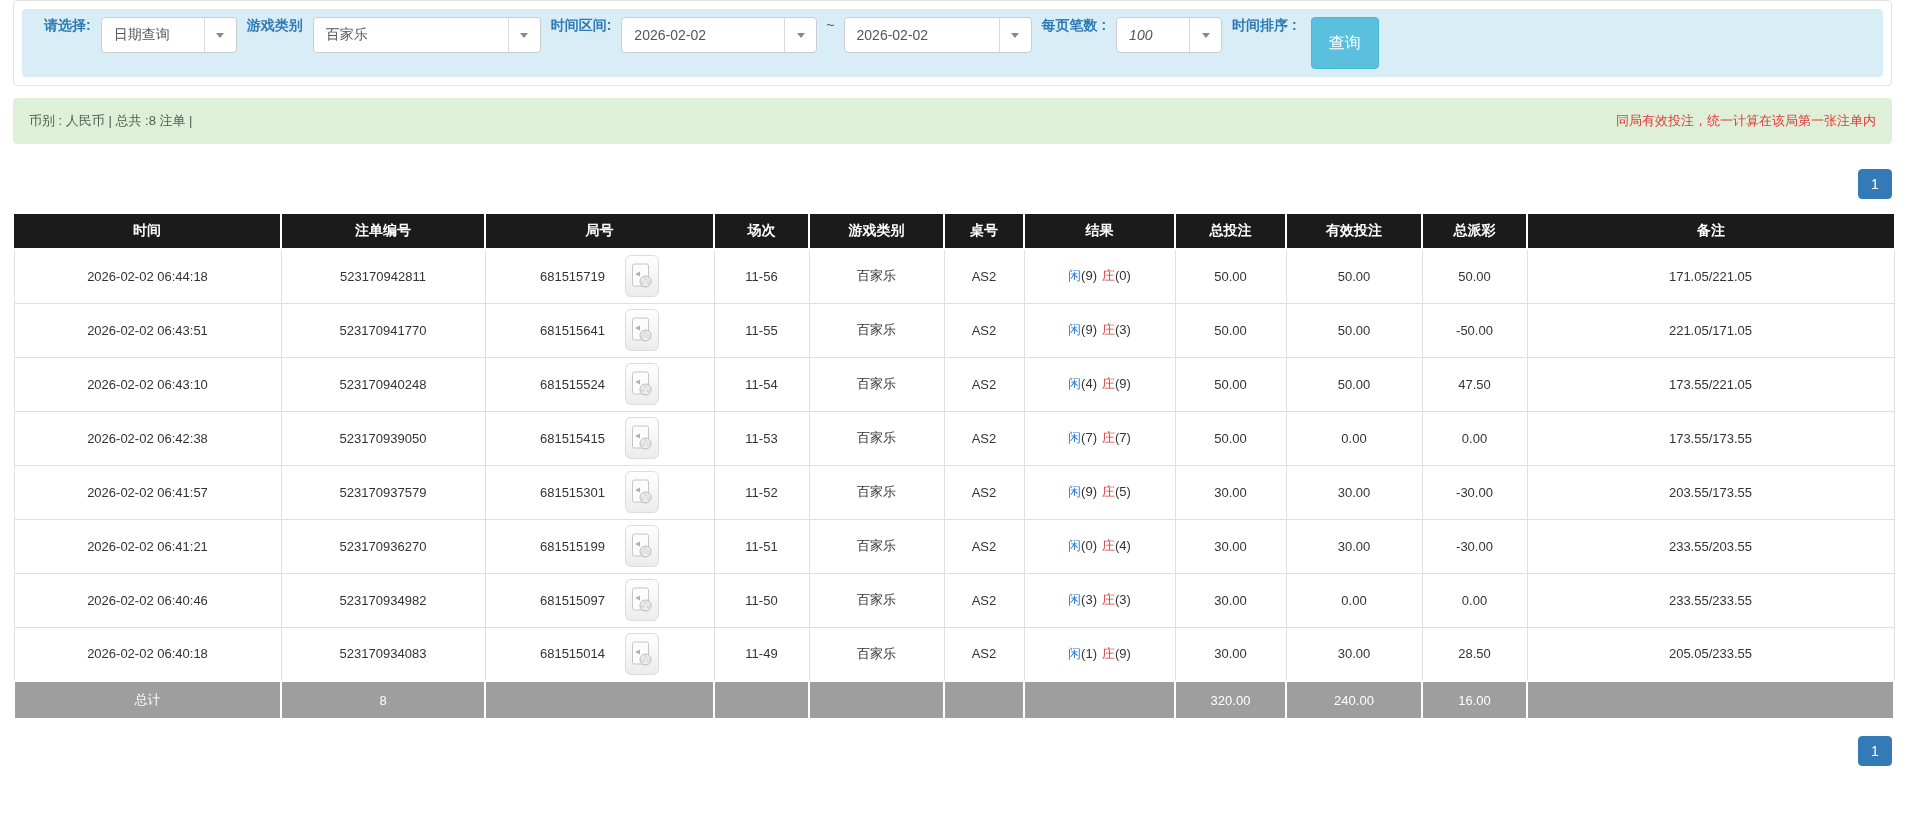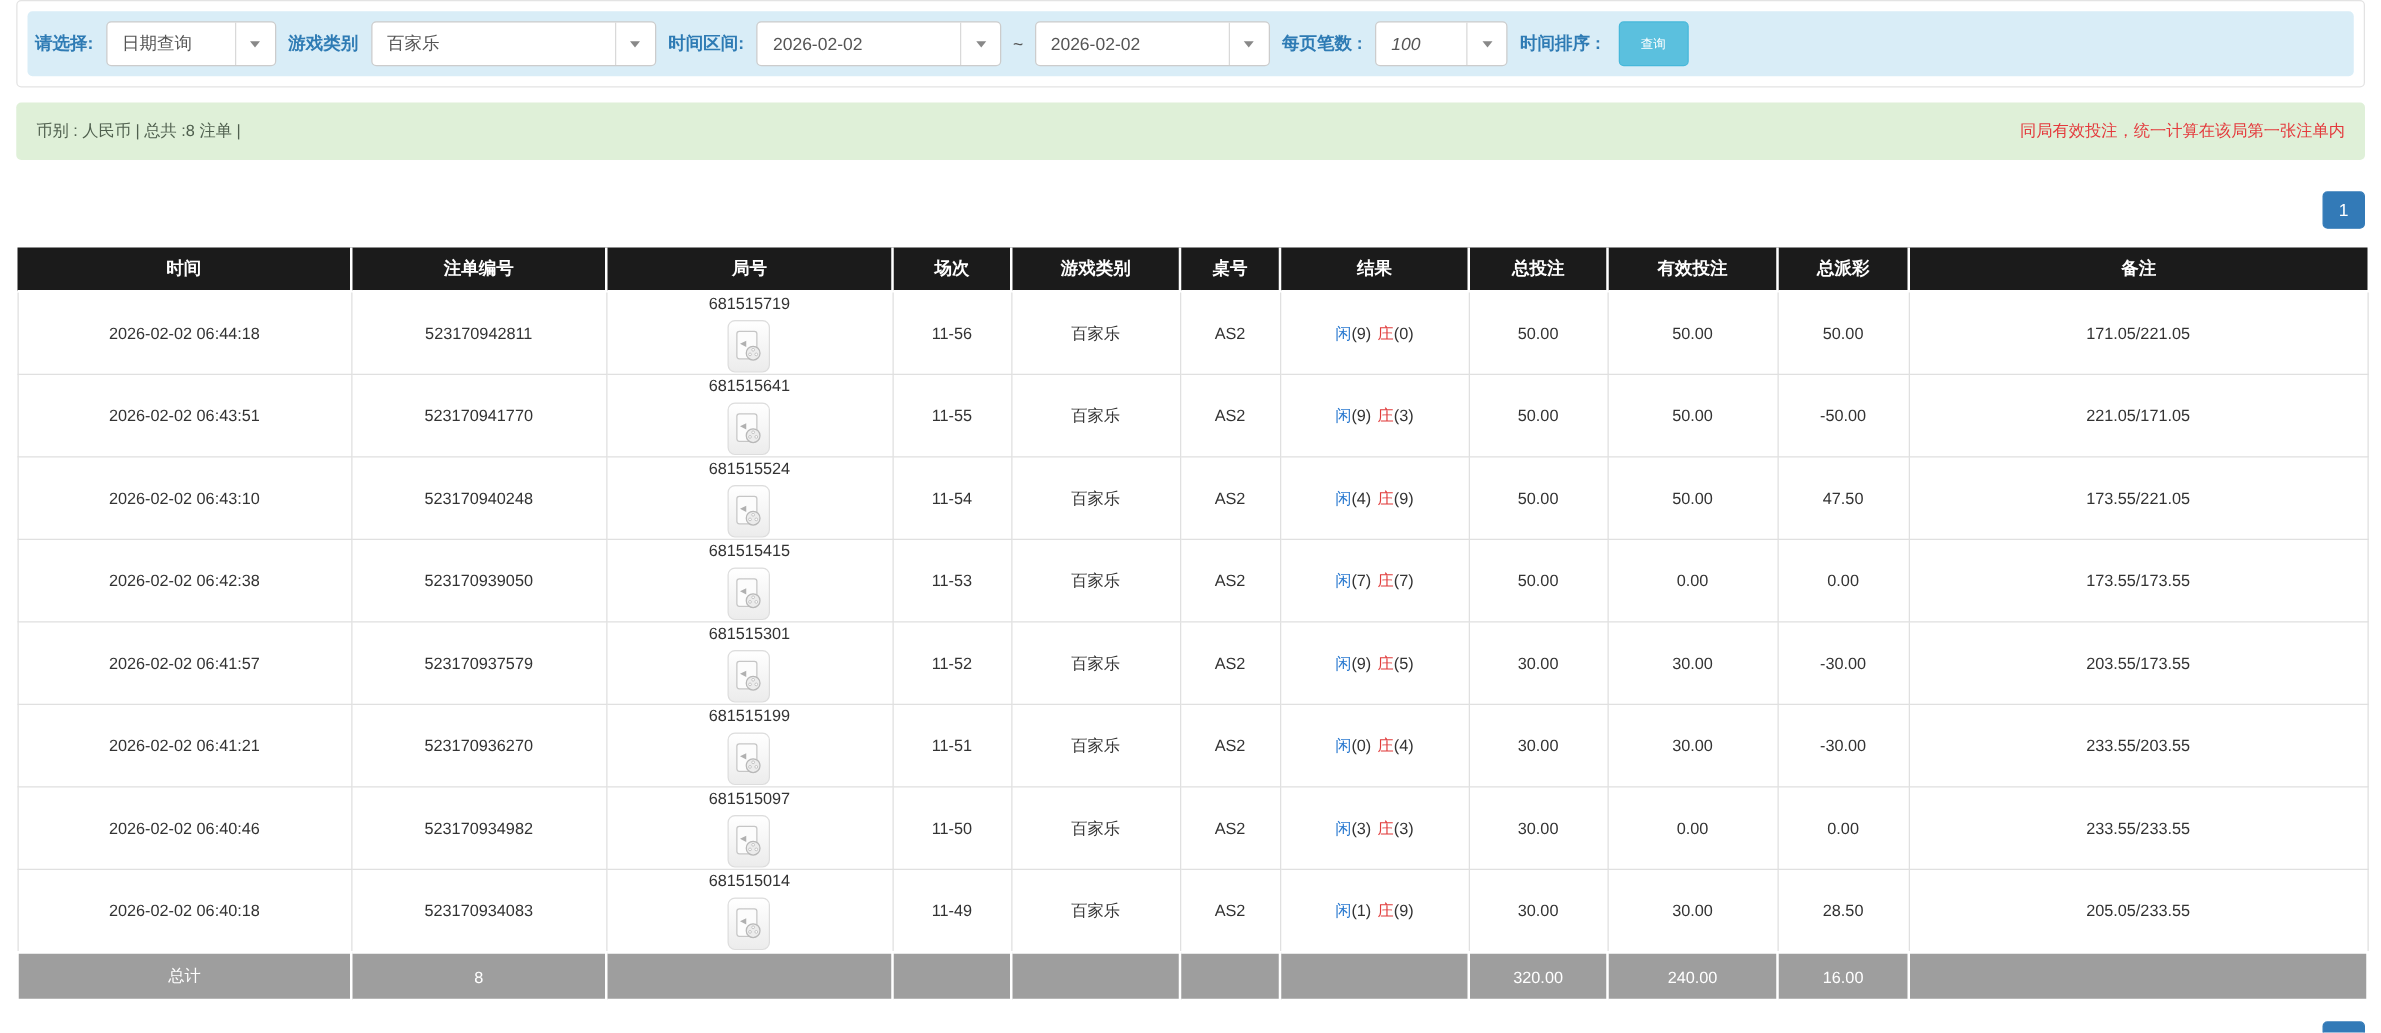--- a/index.html
+++ b/index.html
@@ -9,35 +9,35 @@
     --page-btn-bg:#337ab7;
   }
   *{box-sizing:border-box;}
   html,body{width:1905px;height:826px;margin:0;padding:0;overflow:hidden;background:#fff;
     font-family:"Liberation Sans","DejaVu Sans",sans-serif;color:#333;}
   .page{padding:0 13px;}
   .page-title{font-size:20px;font-weight:500;margin:14px 0 12px;color:#333;}
 
   
   .filter-panel{border:1px solid #e3e3e3;border-radius:4px;background:#fff;padding:8px;}
-  .filter-bar{background:var(--filter-bg);border-radius:4px;padding:8px 4px;display:flex;
-    align-items:center;gap:8px;white-space:nowrap;}
+  .filter-bar{background:var(--filter-bg);border-radius:4px;padding:8px 20px;display:flex;
+    align-items:flex-start;gap:8px;white-space:nowrap;}
   .flabel{color:var(--accent-blue);font-weight:bold;font-size:14px;margin:0 2px;}
   .tilde{color:#555;font-size:14px;margin:0 1px;}
   .dd{background:#fff;border:1px solid #ccc;border-radius:4px;height:36px;display:flex;
     align-items:center;justify-content:space-between;cursor:pointer;}
   .dd-value{padding:0 12px;font-size:14px;color:#555;overflow:hidden;}
   .dd-toggle{width:32px;align-self:stretch;border-left:1px solid #d9d9d9;display:flex;
     align-items:center;justify-content:center;}
   .caret{width:0;height:0;border-left:4px solid transparent;border-right:4px solid transparent;
     border-top:5px solid #888;}
   .w-select{width:136px;} .w-game{width:228px;} .w-date{width:196px;} .w-date2{width:188px;}
   .w-size{width:106px;font-style:italic;} .w-sort{width:202px;}
-  .btn-search{height:36px;padding:0 17px;background:var(--button-bg);border:1px solid #46b8da;
-    border-radius:4px;color:#fff;font-size:10px;cursor:pointer;margin-left:4px;}
+  .btn-search{height:52px;padding:0 17px;background:var(--button-bg);border:1px solid #46b8da;
+    border-radius:4px;color:#fff;font-size:16px;cursor:pointer;margin-left:4px;}
 
   
   .summary-bar{margin-top:12px;background:var(--success-bg);border-radius:4px;padding:14px 16px;
     display:flex;justify-content:space-between;align-items:center;font-size:13px;color:#50604f;text-align:right;}
   .summary-note{color:var(--note-red);font-size:13px;}
 
   
   .pager{display:flex;justify-content:flex-end;margin-top:25px;}
   .pager-bottom{margin-top:16px;}
   .page-btn{min-width:34px;height:30px;background:var(--page-btn-bg);border:1px solid var(--page-btn-bg);
@@ -47,21 +47,21 @@
   table.records{width:100%;margin-top:15px;border-collapse:collapse;table-layout:fixed;
     text-align:center;font-size:13px;}
   .records th{background:var(--header-bg);color:#fff;font-size:14px;font-weight:bold;height:35px;
     border-right:2px solid #fff;border-bottom:2px solid #fff;}
   .records th:last-child{border-right:none;}
   .records td{border:1px solid #e0e0e0;height:54px;background:#fff;color:#333;}
   .col-time{width:267px;}.col-betid{width:204px;}.col-round{width:229px;}.col-session{width:95px;}
   .col-game{width:135px;}.col-table{width:80px;}.col-result{width:151px;}.col-totalbet{width:111px;}
   .col-validbet{width:136px;}.col-payout{width:105px;}.col-remark{width:367px;}
 
-  .round-wrap{display:inline-flex;align-items:center;gap:6px;flex-direction:column;}
+  .round-wrap{display:inline-flex;align-items:center;gap:20px;}
   .video-btn{width:34px;height:42px;border:1px solid #ddd;border-radius:6px;cursor:pointer;
     background:linear-gradient(#ffffff,#ececec);display:inline-flex;align-items:center;justify-content:center;padding:0;}
   .res-player{color:var(--link-blue);}
   .res-banker{color:var(--negative-red);margin-left:5px;}
   .bet-link{color:var(--link-blue);cursor:pointer;}
   .neg{color:var(--negative-red);}
 
   tr.total-row td{background:var(--subtotal-bg);color:#fff;height:38px;border:2px solid #fff;}
 </style>
 </head>

